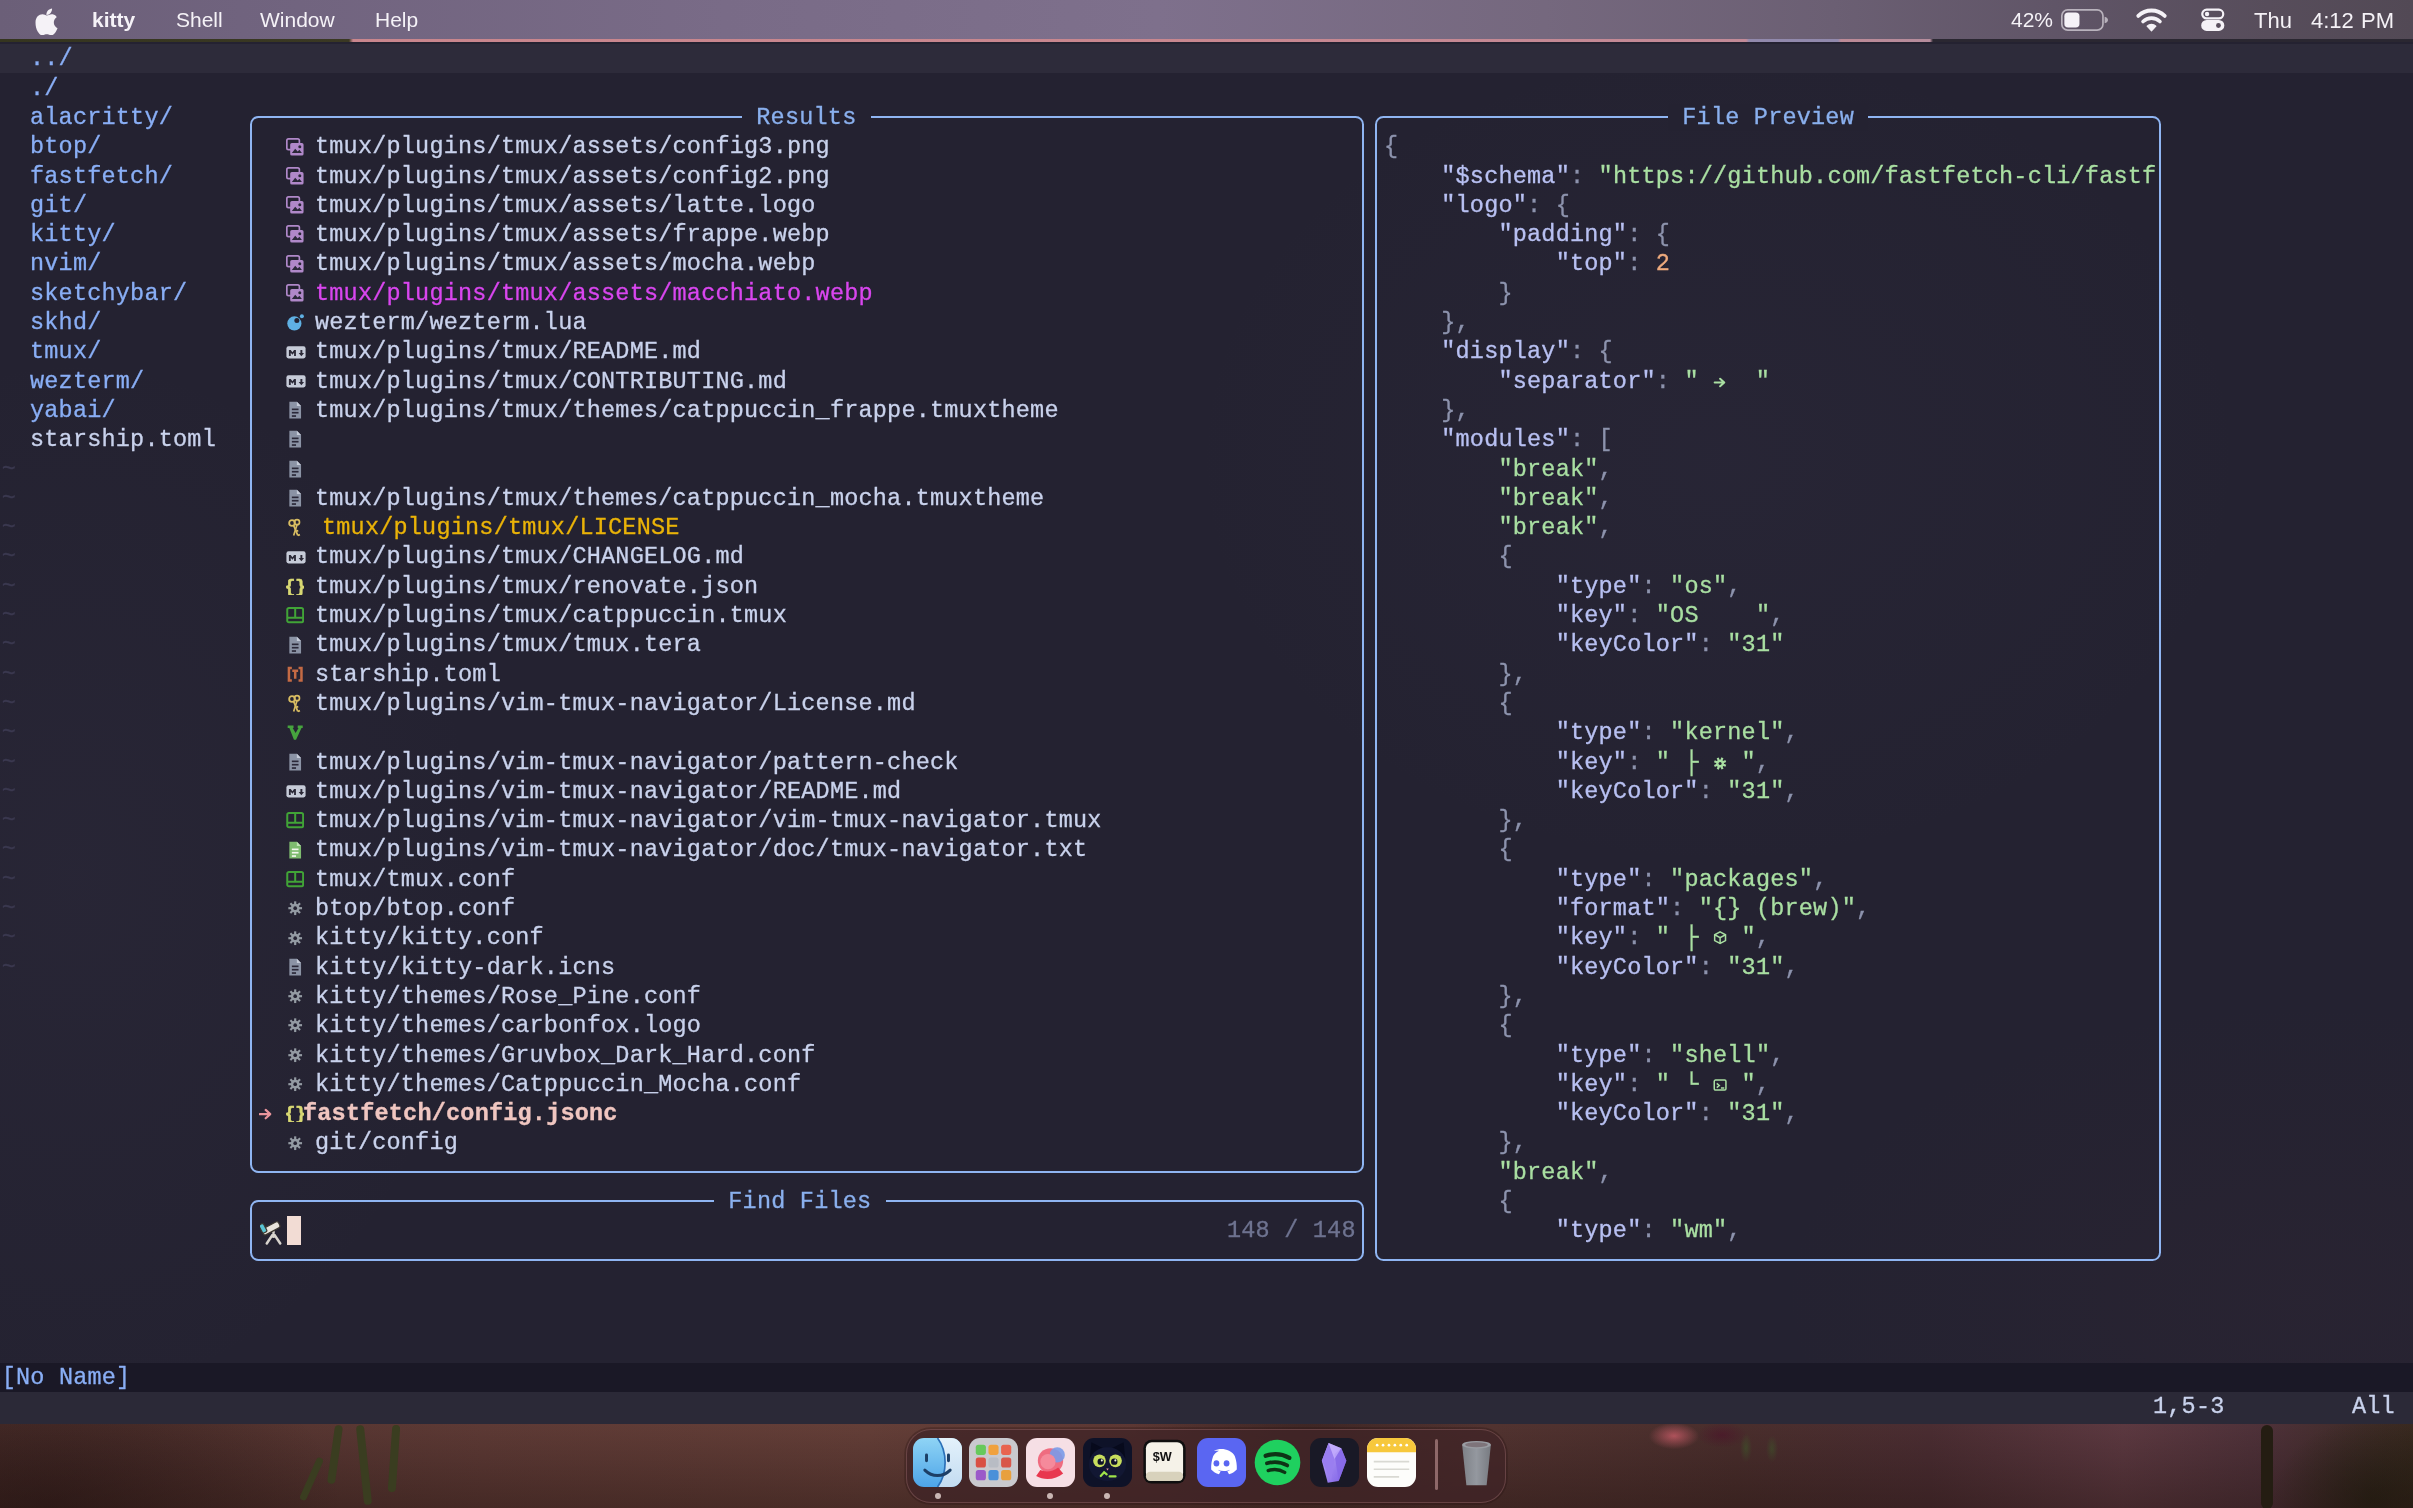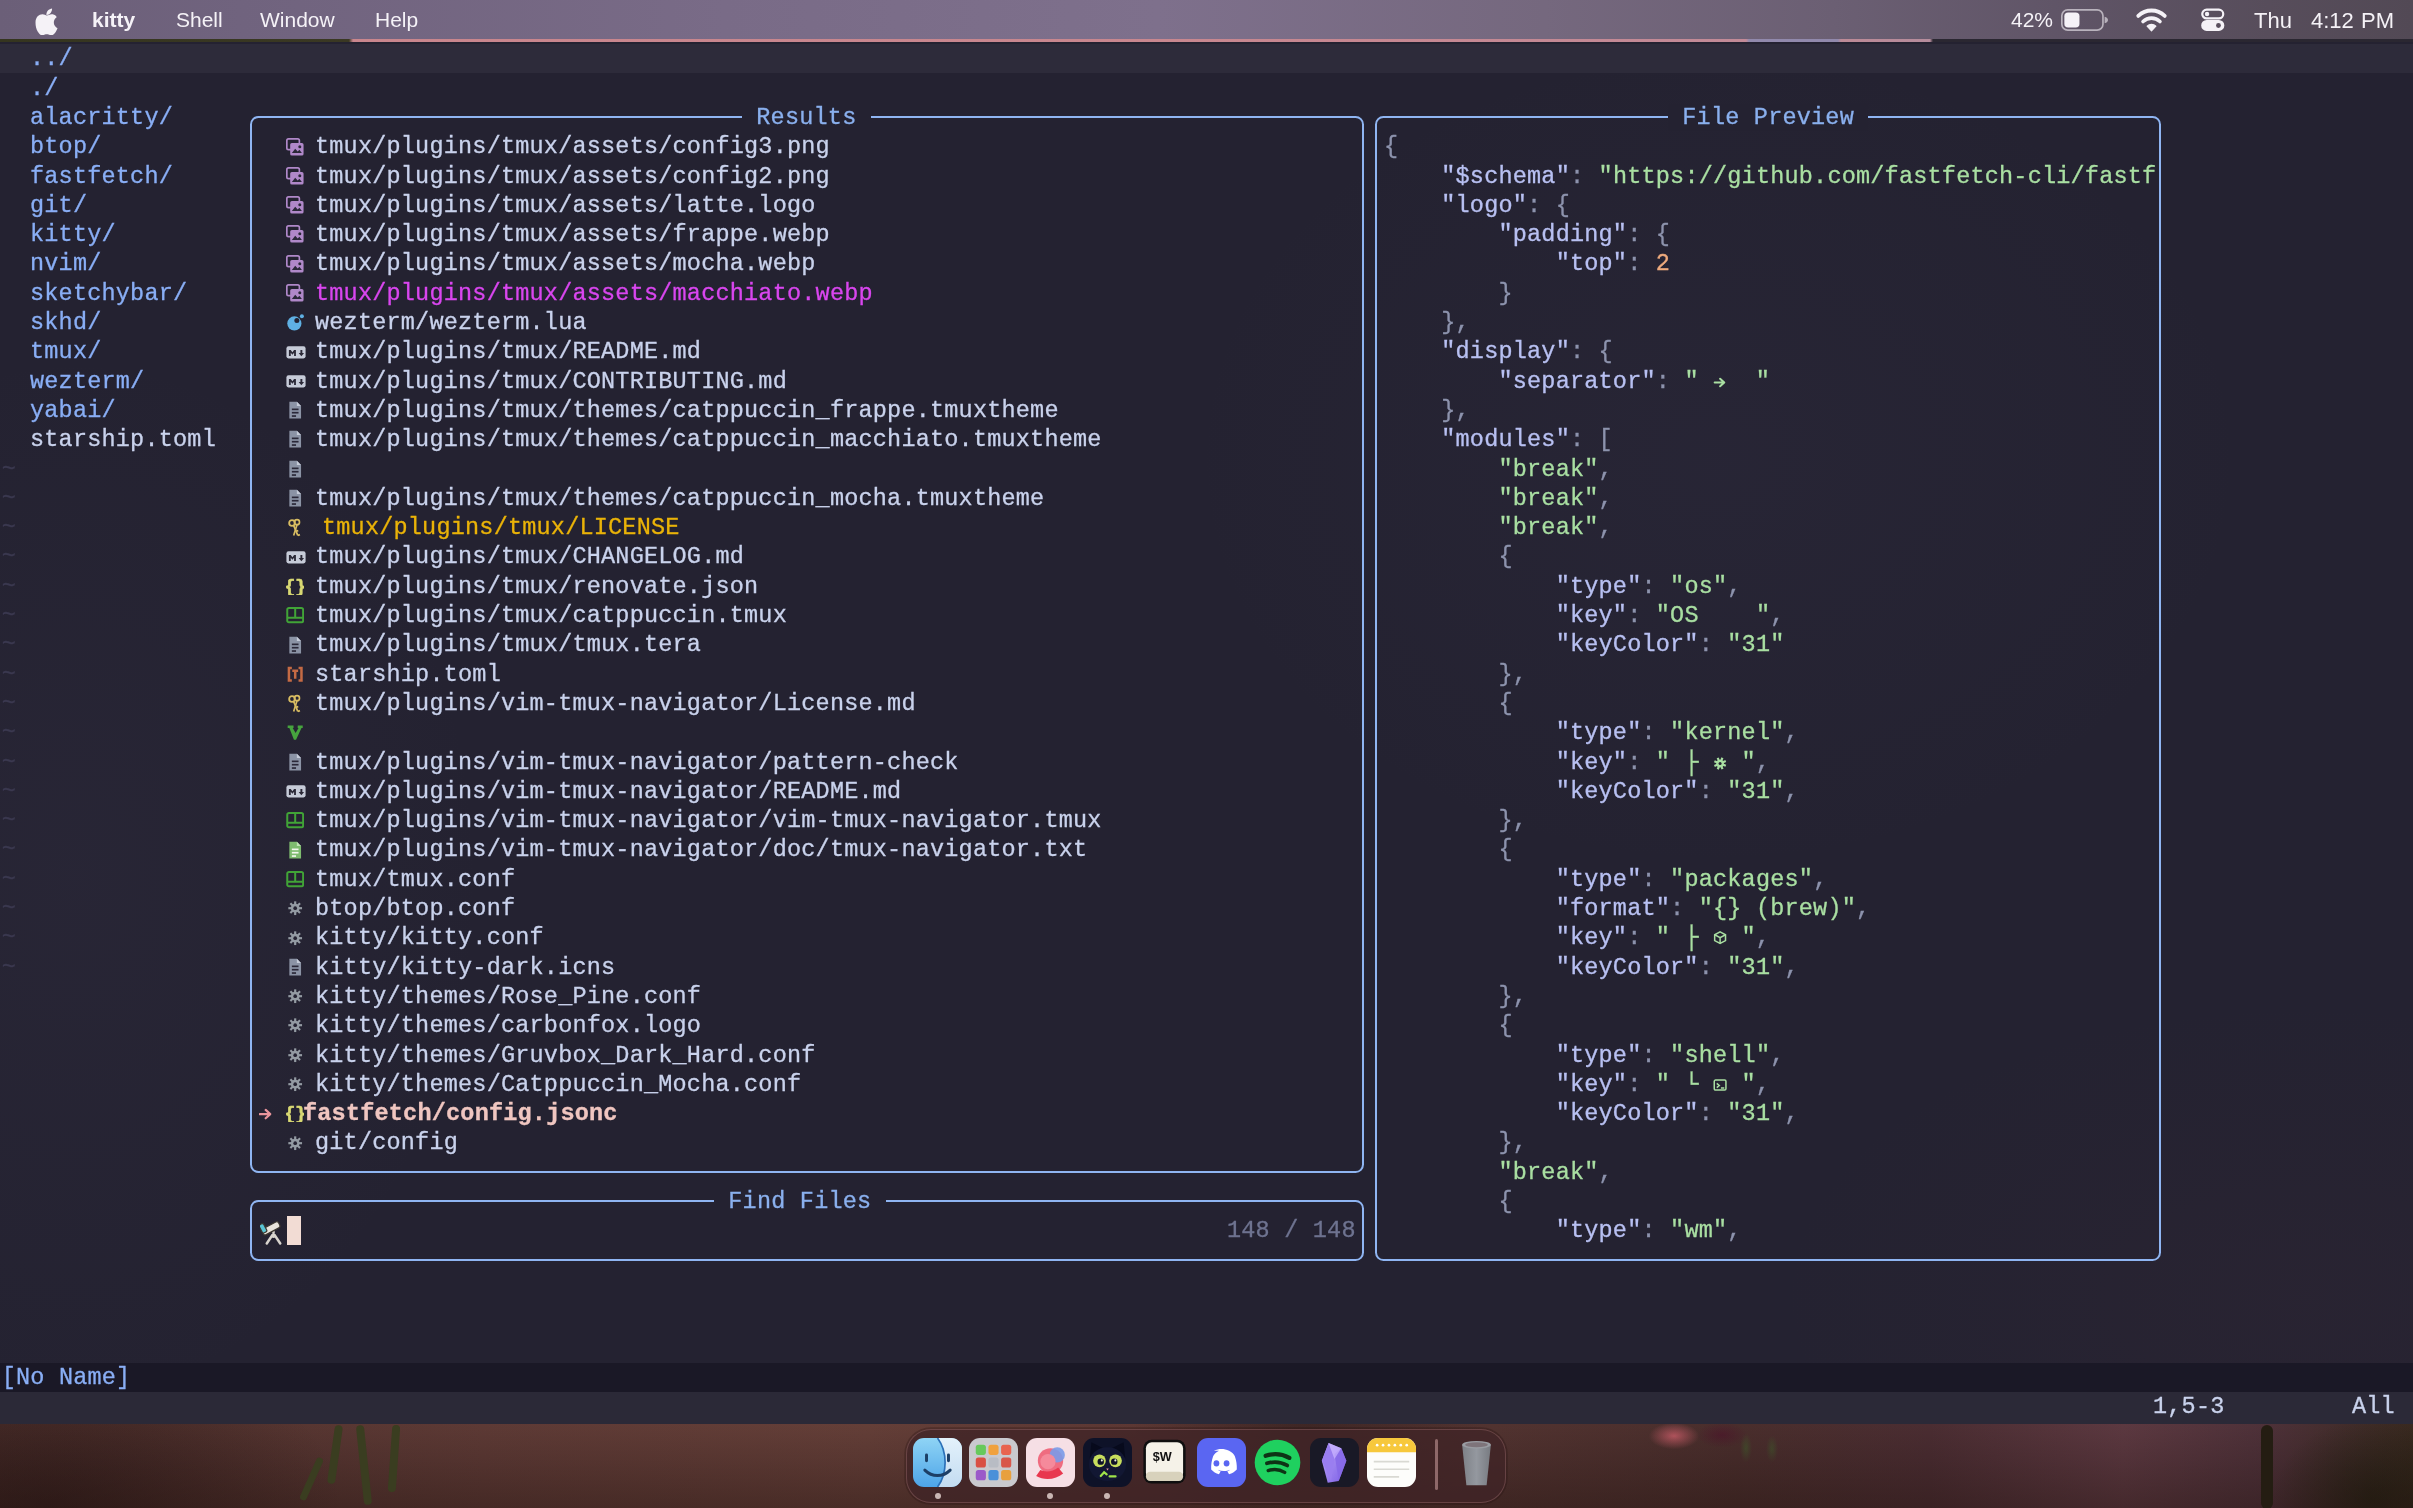--- a/index.html
+++ b/index.html
@@ -160,21 +160,20 @@
             <path d="M3.5 15.5v-7h2.2l2 2.6 2-2.6h2.2v7h-2.2v-3.8l-2 2.5-2-2.5v3.8zM17.3 8.5h2.3v3.5h2.1l-3.25 3.8-3.25-3.8h2.1z" fill="#2b2937"></path>
           </svg></div>
 <div class="t" style="left:315px;top:396px;color:#c9d2ec;">tmux/plugins/tmux/themes/catppuccin_frappe.tmuxtheme</div>
 <div class="ic" style="left:286px;top:401px;"><svg width="18.4" height="18.4" viewBox="0 0 22 22">
             <path d="M4 1h9l5 5v15H4z" fill="#8b93a5"></path>
             <path d="M13 1l5 5h-5z" fill="#c5cbd8"></path>
             <rect x="7" y="9" width="8" height="2" fill="#2a2838"></rect>
             <rect x="7" y="13" width="8" height="2" fill="#2a2838"></rect>
             <rect x="7" y="17" width="5" height="2" fill="#2a2838"></rect>
           </svg></div>
-<div class="t" style="left:315px;top:425px;color:#c9d2ec;">tmux/plugins/tmux/themes/catppuccin_macchiato.tmuxtheme</div>
 <div class="ic" style="left:286px;top:430px;"><svg width="18.4" height="18.4" viewBox="0 0 22 22">
             <path d="M4 1h9l5 5v15H4z" fill="#8b93a5"></path>
             <path d="M13 1l5 5h-5z" fill="#c5cbd8"></path>
             <rect x="7" y="9" width="8" height="2" fill="#2a2838"></rect>
             <rect x="7" y="13" width="8" height="2" fill="#2a2838"></rect>
             <rect x="7" y="17" width="5" height="2" fill="#2a2838"></rect>
           </svg></div>
 <div class="ic" style="left:286px;top:460px;"><svg width="18.4" height="18.4" viewBox="0 0 22 22">
             <path d="M4 1h9l5 5v15H4z" fill="#8b93a5"></path>
             <path d="M13 1l5 5h-5z" fill="#c5cbd8"></path>

